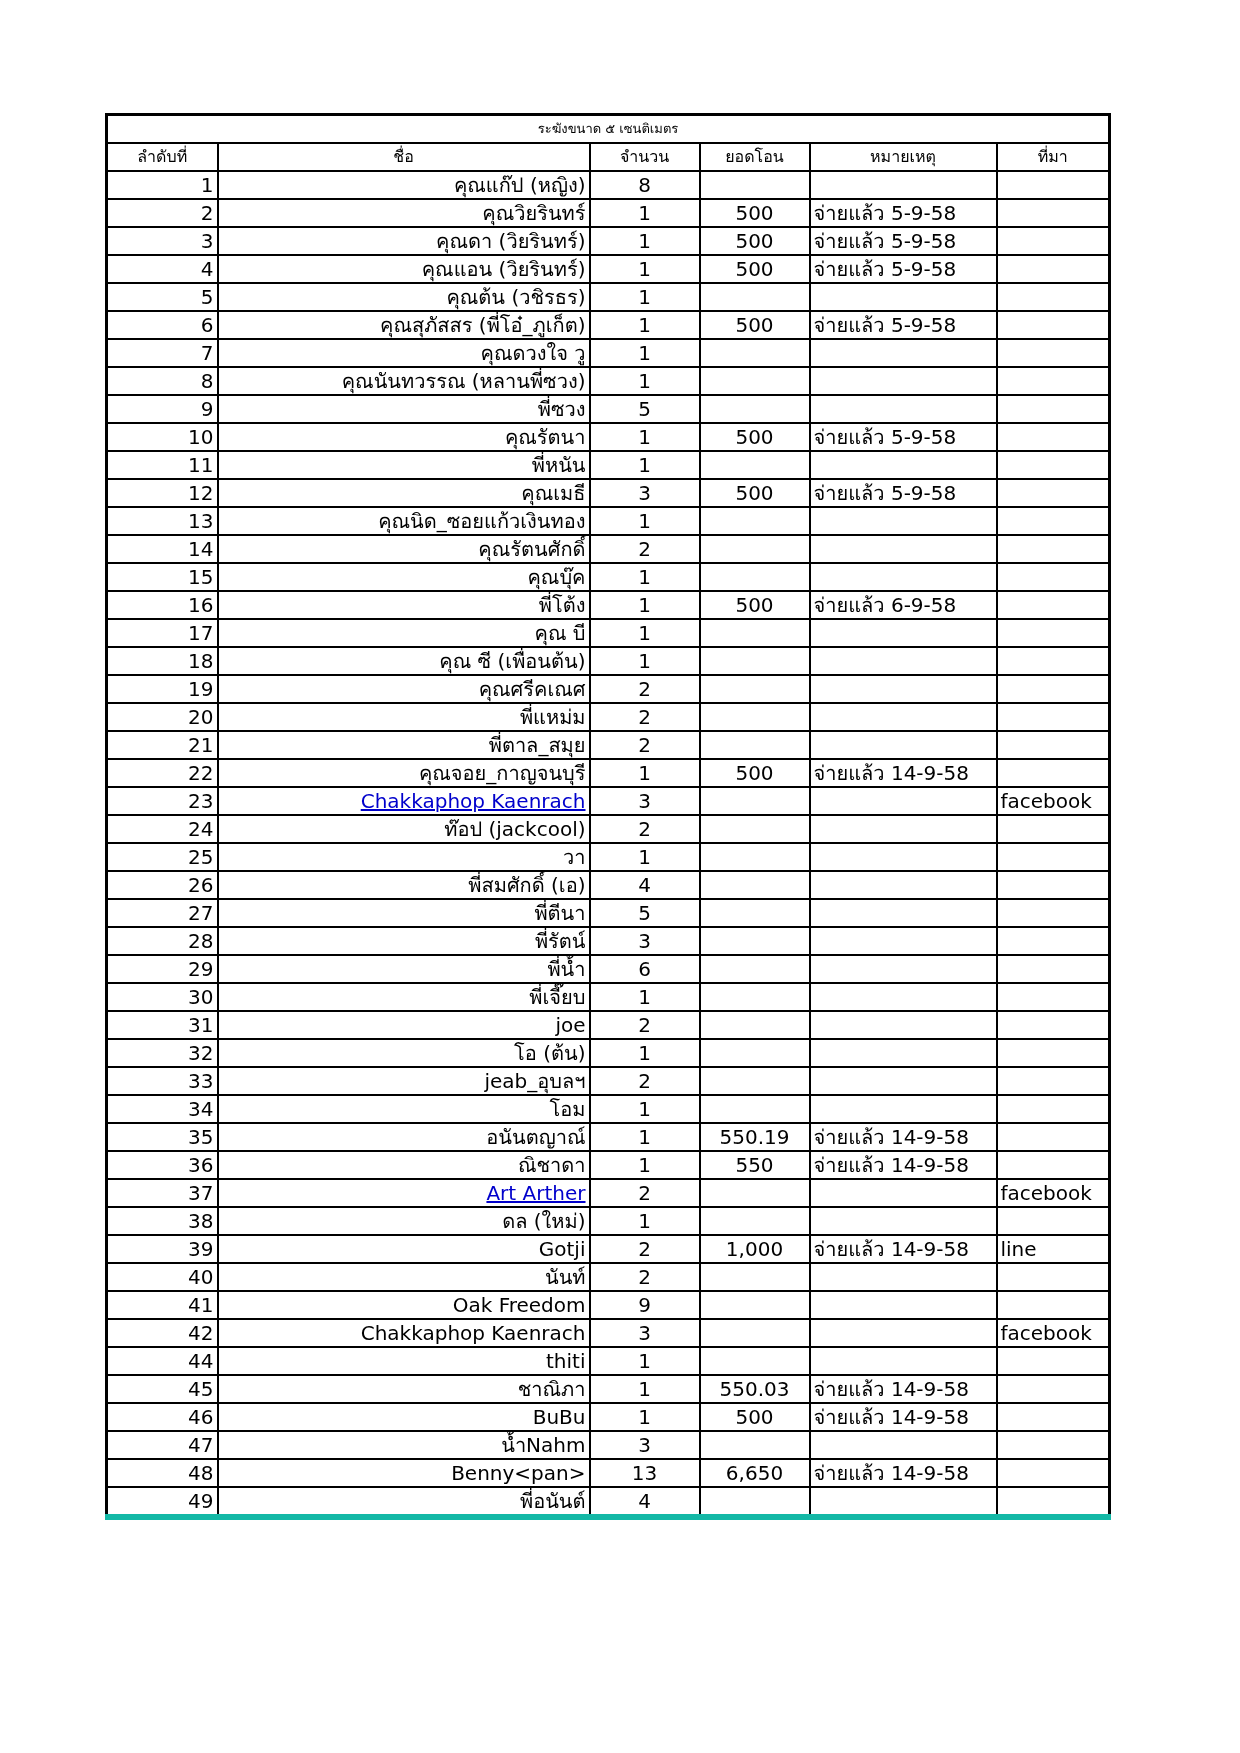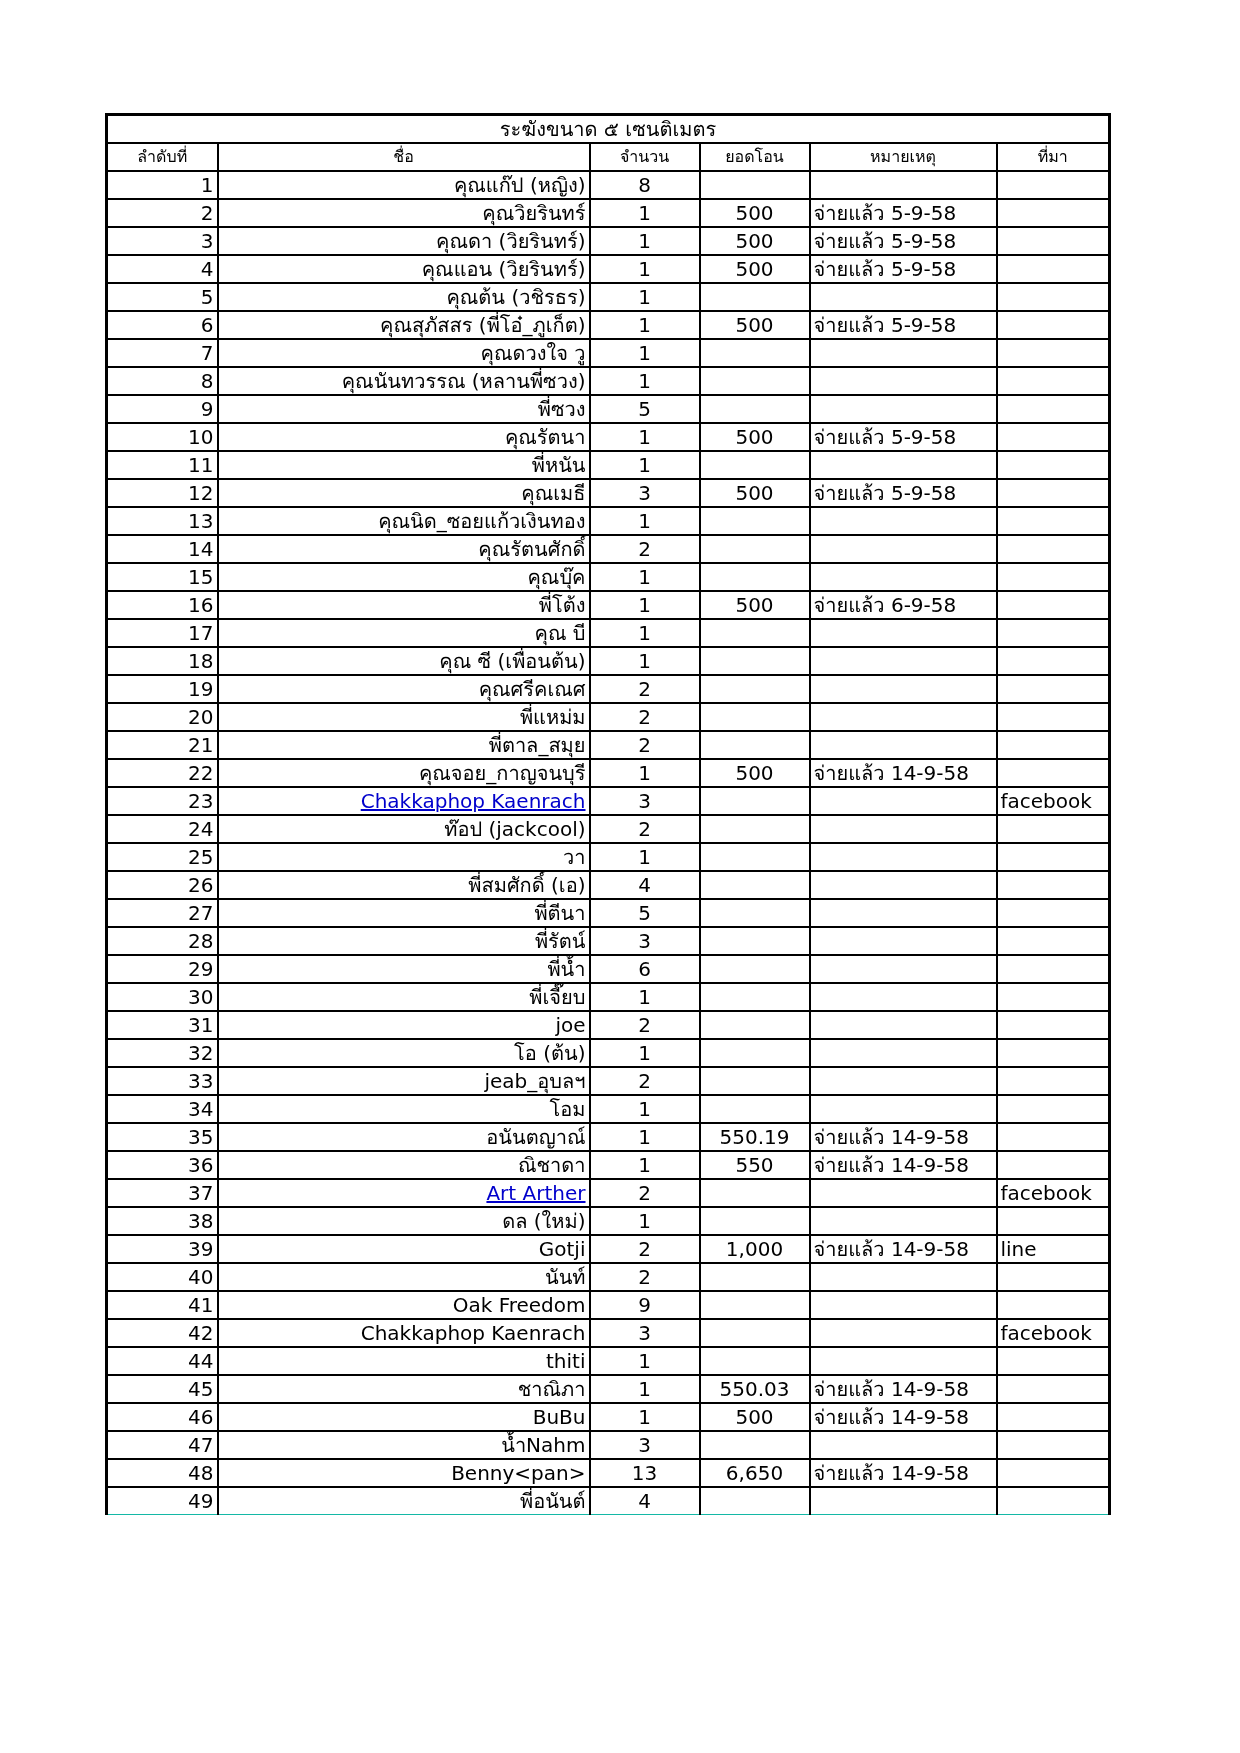--- a/index.html
+++ b/index.html
@@ -31,35 +31,35 @@
       line-height: 26px;
       white-space: nowrap;
       overflow: hidden;
       font-weight: normal;
     }
     .sheet .title-row th {
       border-top: 3px solid #000;
       border-left: 3px solid #000;
       border-right: 3px solid #000;
       text-align: center;
-      font-size: 20px;
+      font-size: 13px;
     }
     .sheet .head th {
       text-align: center;
       font-size: 16px;
     }
     .sheet td.no { text-align: right; }
     .sheet td.name { text-align: right; }
     .sheet td.qty { text-align: center; }
     .sheet td.amount { text-align: center; margin-left: 21px; }
     .sheet td.note { text-align: left; }
     .sheet td.source { text-align: left; margin-left: 36px; }
     .sheet tr > *:first-child { border-left: 3px solid #000; }
     .sheet tr > *:last-child { border-right: 3px solid #000; }
-    .sheet tbody tr:last-child td { border-bottom: 1px solid #14b8a6; }
+    .sheet tbody tr:last-child td { border-bottom: 6px solid #14b8a6; }
     a.link {
       color: #0000cc;
       text-decoration: underline;
     }
     col.c-no { width: 111px; }
     col.c-name { width: 372px; }
     col.c-qty { width: 110px; }
     col.c-amount { width: 110px; }
     col.c-note { width: 187px; }
     col.c-source { width: 113px; }

